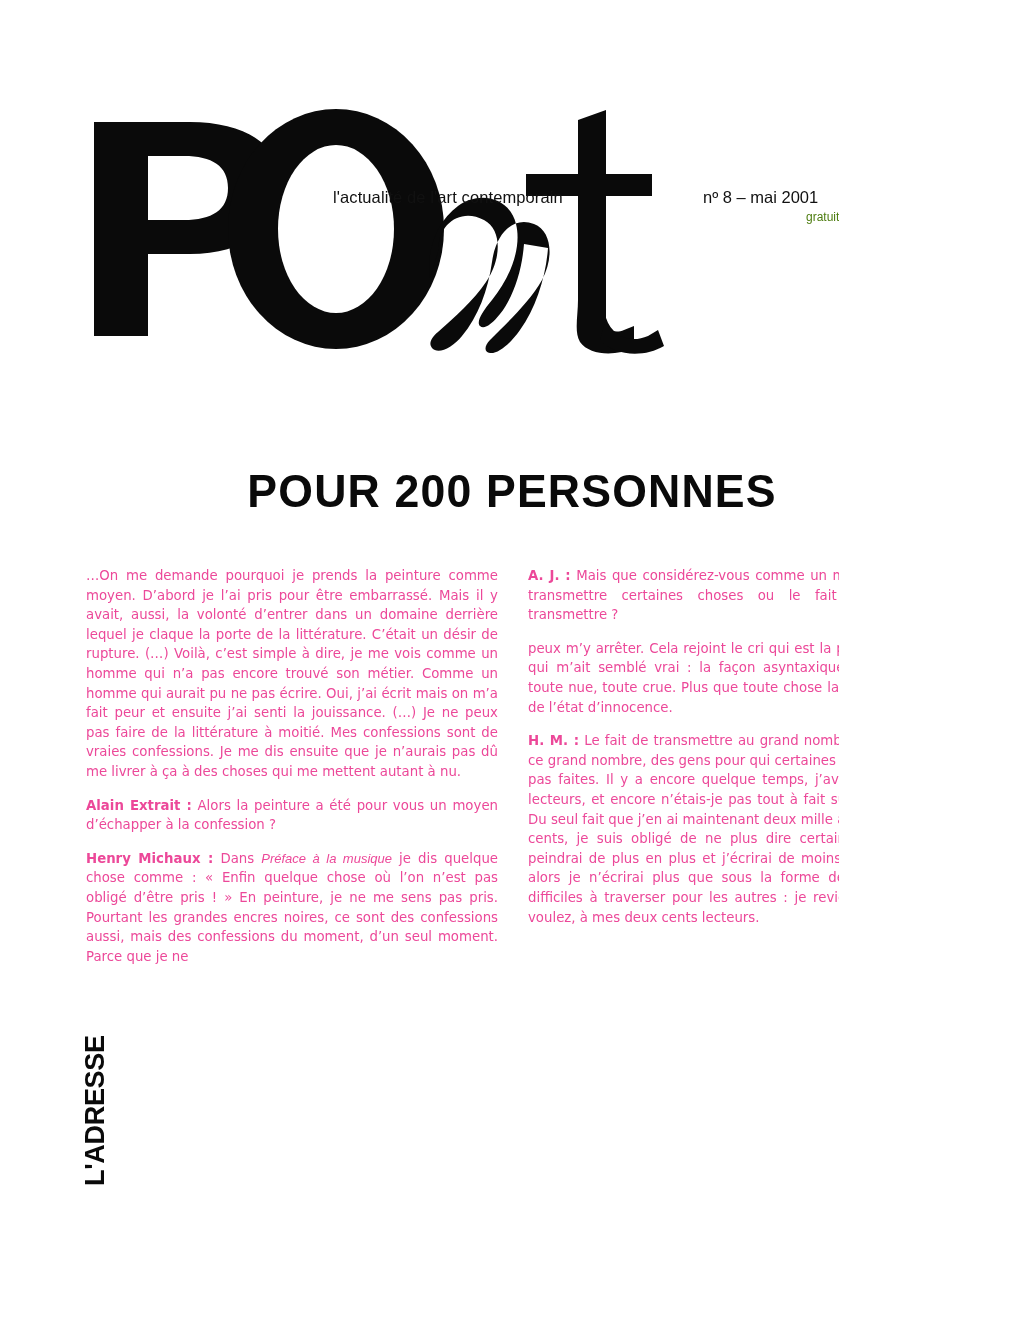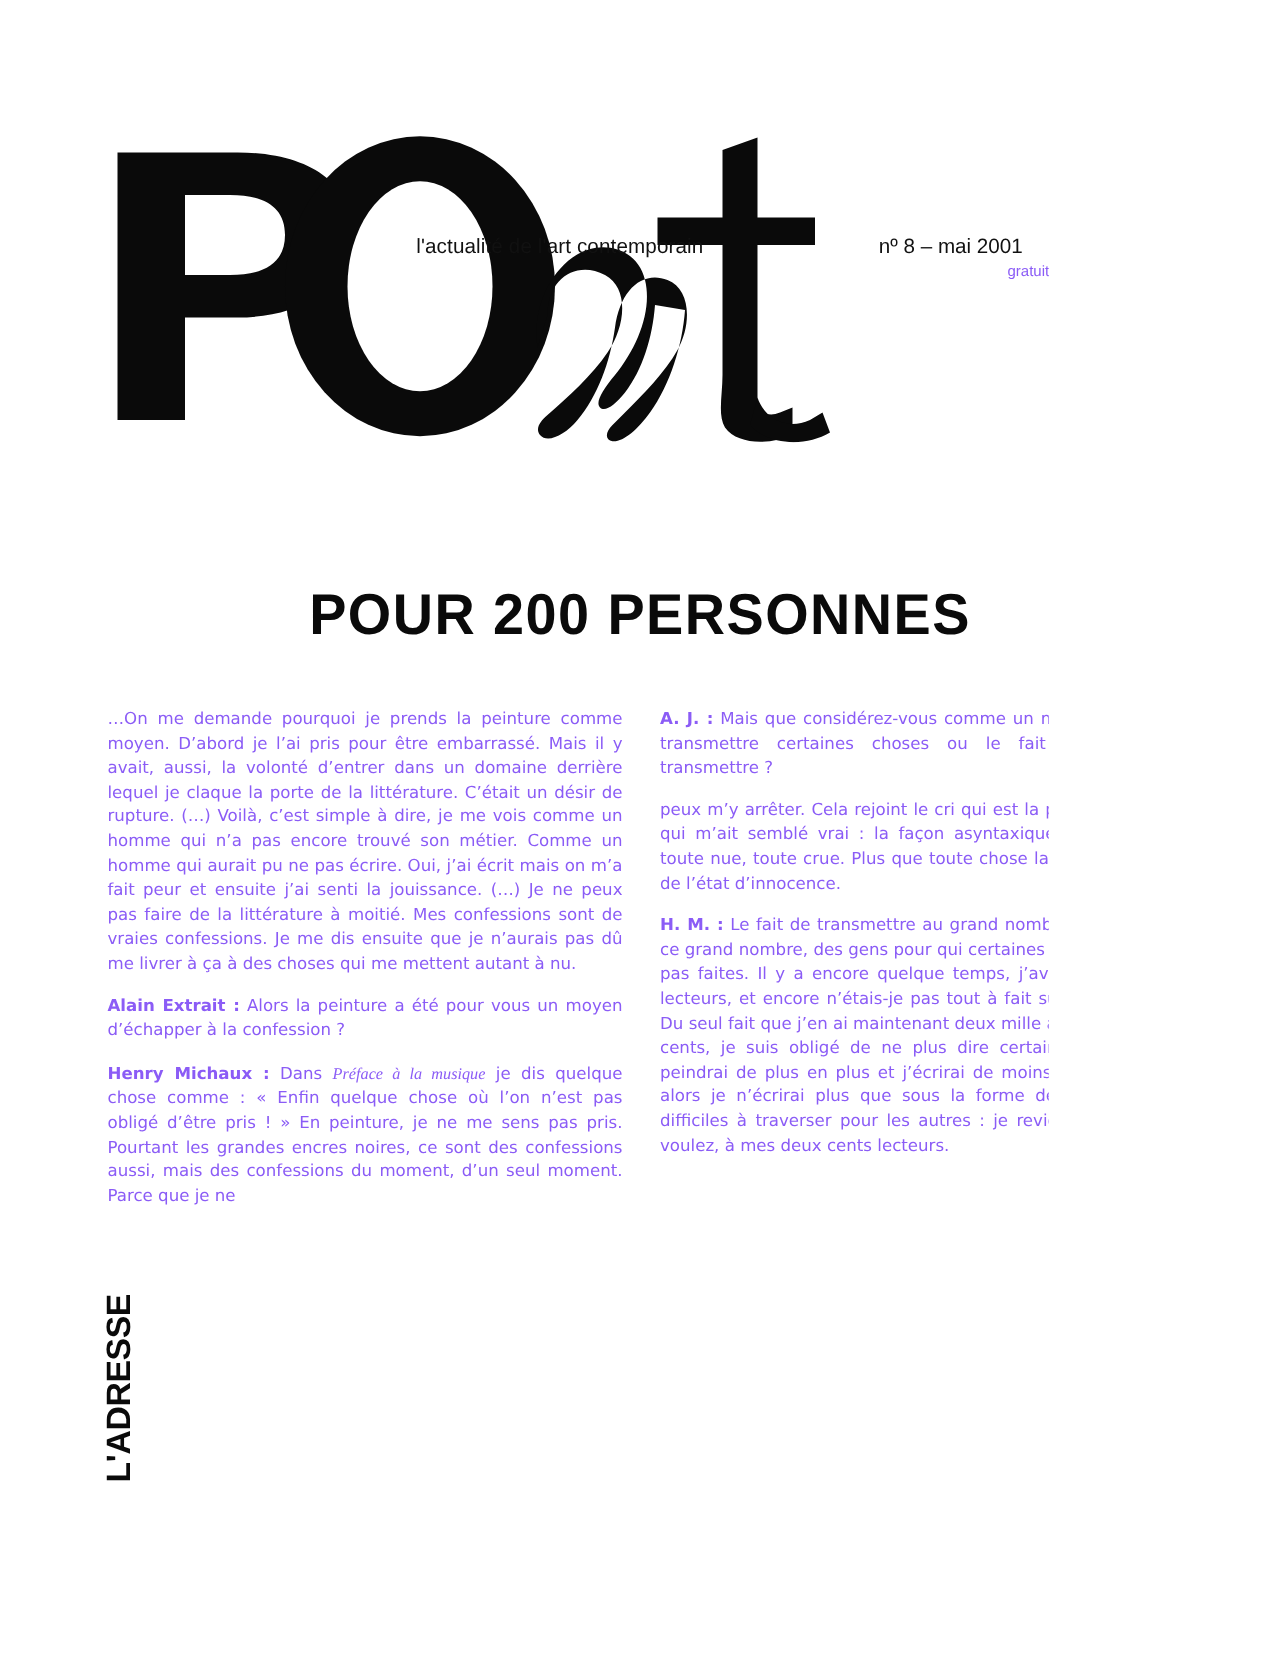--- a/index.html
+++ b/index.html
@@ -60,21 +60,21 @@
     font-size: 16.5px;
     color: #111;
     white-space: nowrap;
     z-index: 5;
   }
   .gratuit {
     position: absolute;
     left: 806px;
     top: 178px;
     font-size: 12px;
-    color: #8b5cf6;
+    color: #4d7c0f;
     white-space: nowrap;
     z-index: 5;
   }
 
   
   .headline {
     position: absolute;
     left: 0;
     top: 432px;
     width: 1024px;
@@ -102,30 +102,30 @@
   }
   .col-left  { left: 0; }
   .col-right { left: 442px; }
 
   .body-p {
     font-family: "DejaVu Sans", sans-serif;
     font-size: 13.3px;
     line-height: 19.6px;
     text-align: justify;
     margin: 0 0 14px 0;
-    color: #8b5cf6;
+    color: #ec4899;
     hyphens: none;
   }
   .body-p.tight { margin-bottom: 0; }
   .speaker {
     font-weight: bold;
     font-family: "DejaVu Sans", sans-serif;
   }
   .ital {
-    font-family: Liberation Serif, serif;
+    font-family: Liberation Sans, sans-serif;
     font-style: italic;
     font-size: 13px;
   }
   .source {
     font-family: "DejaVu Sans", sans-serif;
     font-size: 12.6px;
     line-height: 18px;
     text-align: left;
     margin: 16px 0 0 0;
     color: #131313;

